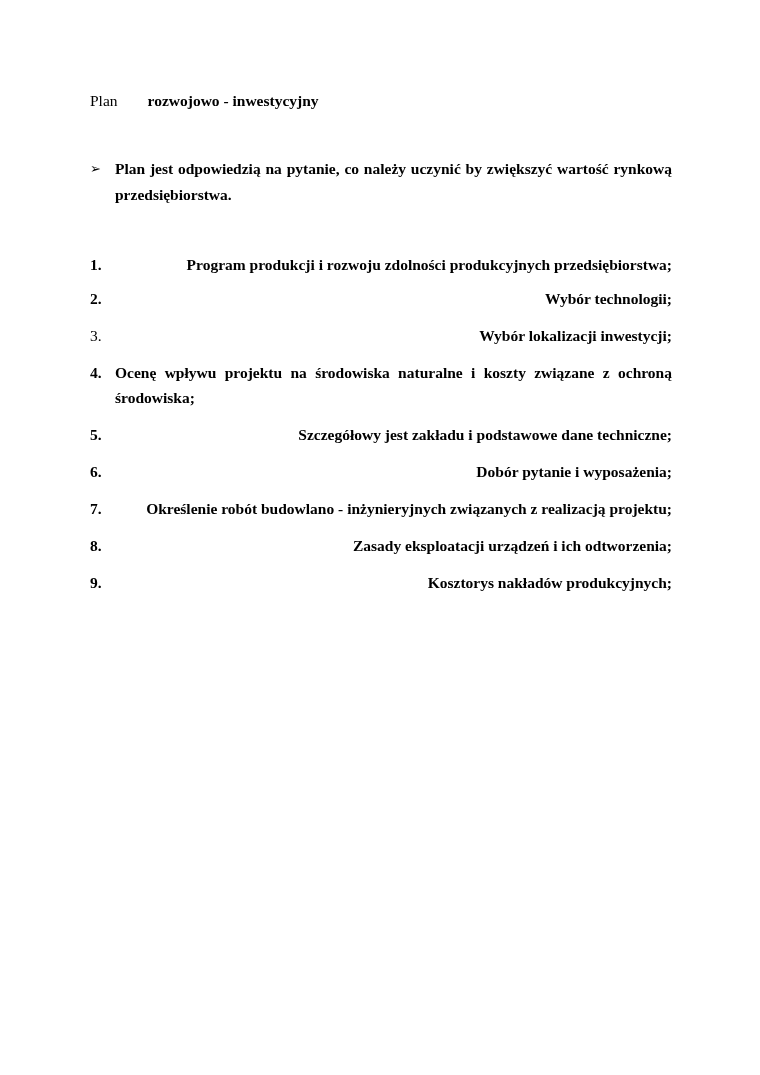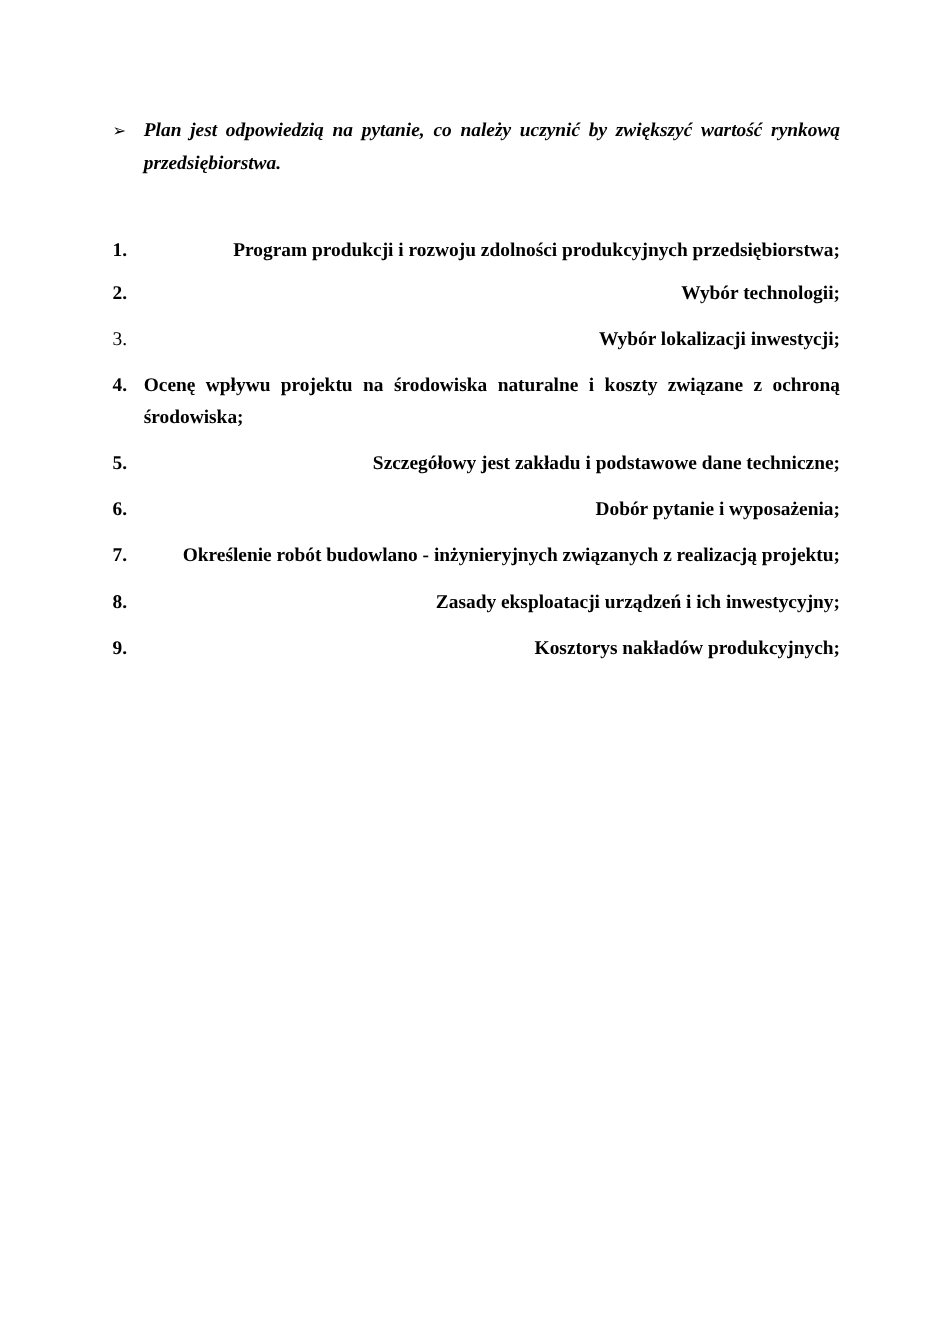--- a/index.html
+++ b/index.html
@@ -40,21 +40,20 @@
     line-height: 26px;
     font-weight: normal;
   }
   .bullet-text {
     flex: 1;
     font-weight: bold;
     font-size: 15.5px;
     line-height: 26px;
     text-align: justify;
     text-align-last: left;
-    font-style: italic;
   }
   .list-heading {
     font-weight: bold;
     font-size: 15.5px;
     margin: 0 0 22px 0;
     line-height: 22px;
   }
   .num-list {
     margin: 0;
     padding: 0;
@@ -82,20 +81,23 @@
     text-align-last: left;
   }
   
   .num-item.gap-md { margin-bottom: 12px; }
 </style>
 </head>
 <body>
 
 <div class="page">
 
+  <p class="doc-title">
+    <span class="title-prefix">Plan</span><span class="title-main">rozwojowo - inwestycyjny</span>
+  </p>
 
   <div class="bullet-para">
     <span class="bullet-marker">➢</span>
     <span class="bullet-text">Plan jest odpowiedzią na pytanie, co należy uczynić by zwiększyć wartość rynkową przedsiębiorstwa.</span>
   </div>
 
 
   <div class="num-list">
 
     <div class="num-item">
@@ -128,21 +130,21 @@
       <span class="item-text">Dobór pytanie i wyposażenia;</span>
     </div>
 
     <div class="num-item gap-md">
       <span class="num">7.</span>
       <span class="item-text">Określenie robót budowlano - inżynieryjnych związanych z realizacją projektu;</span>
     </div>
 
     <div class="num-item gap-md">
       <span class="num">8.</span>
-      <span class="item-text">Zasady eksploatacji urządzeń i ich inwestycyjny;</span>
+      <span class="item-text">Zasady eksploatacji urządzeń i ich odtworzenia;</span>
     </div>
 
     <div class="num-item gap-md">
       <span class="num">9.</span>
       <span class="item-text">Kosztorys nakładów produkcyjnych;</span>
     </div>
 
   </div>
 
 </div>

